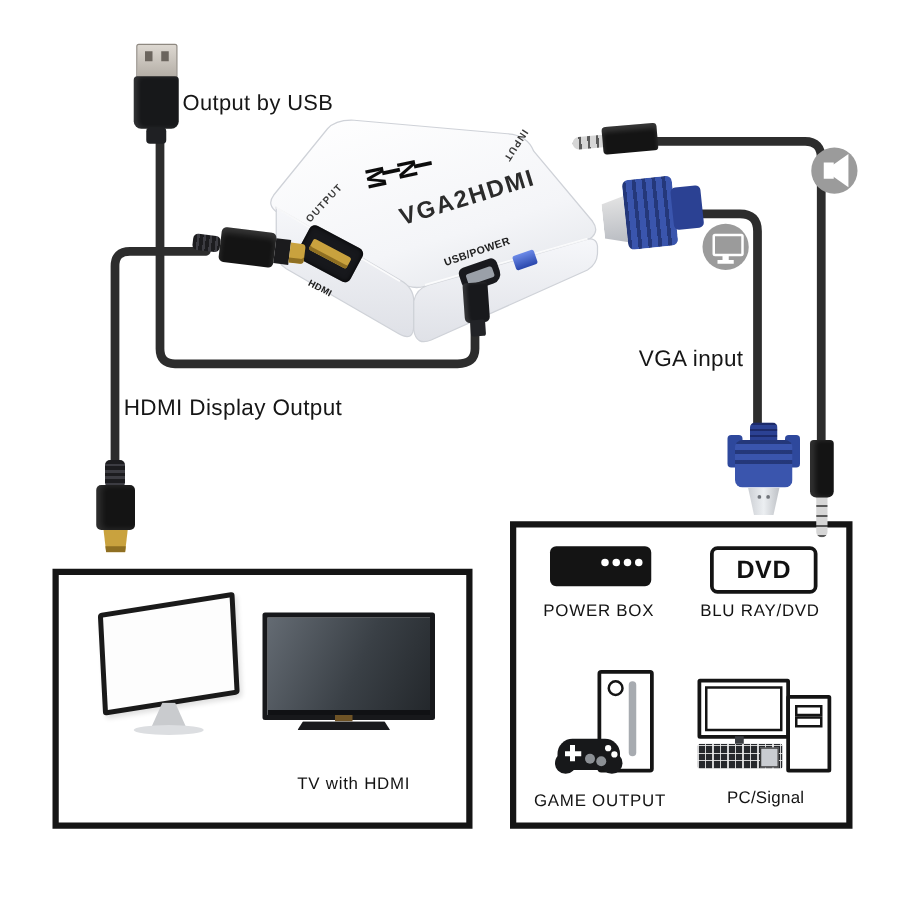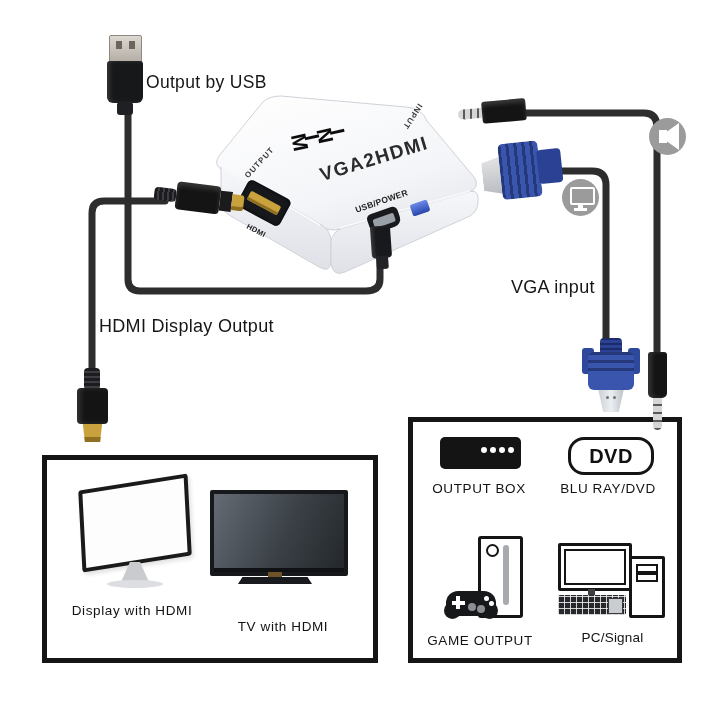--- a/index.html
+++ b/index.html
@@ -95,21 +95,21 @@
   .imac-base{position:absolute;left:60px;top:120px;width:56px;height:8px;background:#dcdee1;border-radius:50%;}
   .tv{position:absolute;left:163px;top:30px;width:130px;height:78px;border:4px solid #17181b;border-radius:2px;
         background:linear-gradient(115deg,#646b73 0%,#3a4046 55%,#23272b 100%);box-shadow:inset 0 -4px 0 #101114;}
   .tv-neck{position:absolute;left:221px;top:112px;width:14px;height:5px;background:#6e5326;}
   .tv-base{position:absolute;left:191px;top:117px;width:74px;height:7px;background:#191a1d;
         clip-path:polygon(6% 0,94% 0,100% 100%,0 100%);}
   
   .cablebox-ic{position:absolute;left:27px;top:15px;width:81px;height:32px;background:#141414;border-radius:5px;}
   .cb-dots{position:absolute;right:7px;top:10px;display:flex;gap:3px;}
   .cb-dots i{width:6px;height:6px;border-radius:50%;background:#fff;}
-  .dvd-ic{position:absolute;left:155px;top:15px;width:80px;height:32px;border:3px solid #141414;border-radius:16px;
+  .dvd-ic{position:absolute;left:155px;top:15px;width:80px;height:32px;border:3px solid #141414;border-radius:6px;
         display:flex;align-items:center;justify-content:center;font-weight:900;font-size:20px;letter-spacing:.5px;}
   .console-ic{position:absolute;left:65px;top:114px;width:39px;height:76px;border:3px solid #141414;border-radius:3px;background:#fff;}
   .console-eye{position:absolute;left:5px;top:5px;width:9px;height:9px;border:2.5px solid #141414;border-radius:50%;}
   .console-slot{position:absolute;left:22px;top:6px;width:6px;height:60px;background:#a7abb0;border-radius:3px;}
   .gamepad{position:absolute;left:33px;top:169px;width:50px;height:25px;background:#17181a;border-radius:12px;z-index:4;}
   .gp-lobe{position:absolute;top:11px;width:17px;height:17px;border-radius:50%;background:#17181a;}
   .gp-cross-v{position:absolute;left:10px;top:5px;width:4px;height:13px;background:#fff;}
   .gp-cross-h{position:absolute;left:5.5px;top:9.5px;width:13px;height:4px;background:#fff;}
   .gp-dot{position:absolute;border-radius:50%;}
   .pc-mon{position:absolute;left:145px;top:121px;width:68px;height:42px;border:3px solid #141414;border-radius:2px;}
@@ -242,35 +242,34 @@
 <div class="freelabel" style="left:99px;top:316px;font-size:18px;">HDMI Display Output</div>
 <div class="freelabel" style="left:511px;top:277px;font-size:18px;">VGA input</div>
 
 <div class="outline-box" style="left:42px;top:455px;width:326px;height:198px;">
   <div class="imac"></div>
   <div class="imac-stand"></div>
   <div class="imac-base"></div>
   <div class="tv"></div>
   <div class="tv-neck"></div>
   <div class="tv-base"></div>
-  <div class="boxlabel" style="left:10px;top:143px;width:150px;">Display with HDMI</div>
   <div class="boxlabel" style="left:176px;top:143px;width:120px;margin-top:16px;">TV with HDMI</div>
 </div>
 
 <div class="outline-box" style="left:408px;top:417px;width:264px;height:236px;">
 
   <div class="cablebox-ic">
     <div class="cb-dots">
         <i></i>
         <i></i>
         <i></i>
         <i></i>
       </div>
   </div>
-  <div class="boxlabel" style="left:10px;top:59px;width:112px;">OUTPUT BOX</div>
+  <div class="boxlabel" style="left:10px;top:59px;width:112px;">POWER BOX</div>
 
   <div class="dvd-ic">
     <span>DVD</span>
   </div>
   <div class="boxlabel" style="left:135px;top:59px;width:120px;">BLU RAY/DVD</div>
 
   <div class="console-ic">
     <div class="console-eye"></div>
       <div class="console-slot"></div>
   </div>

